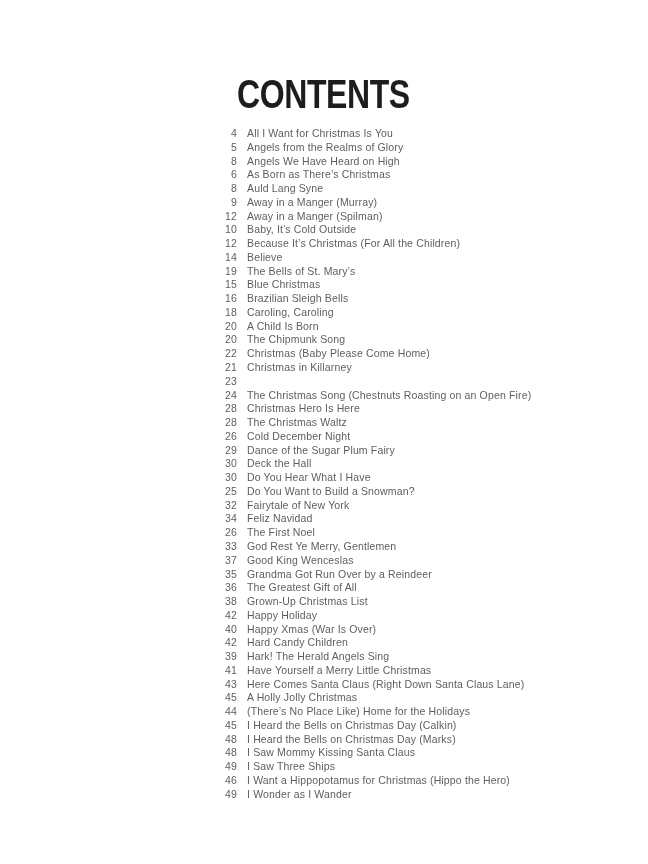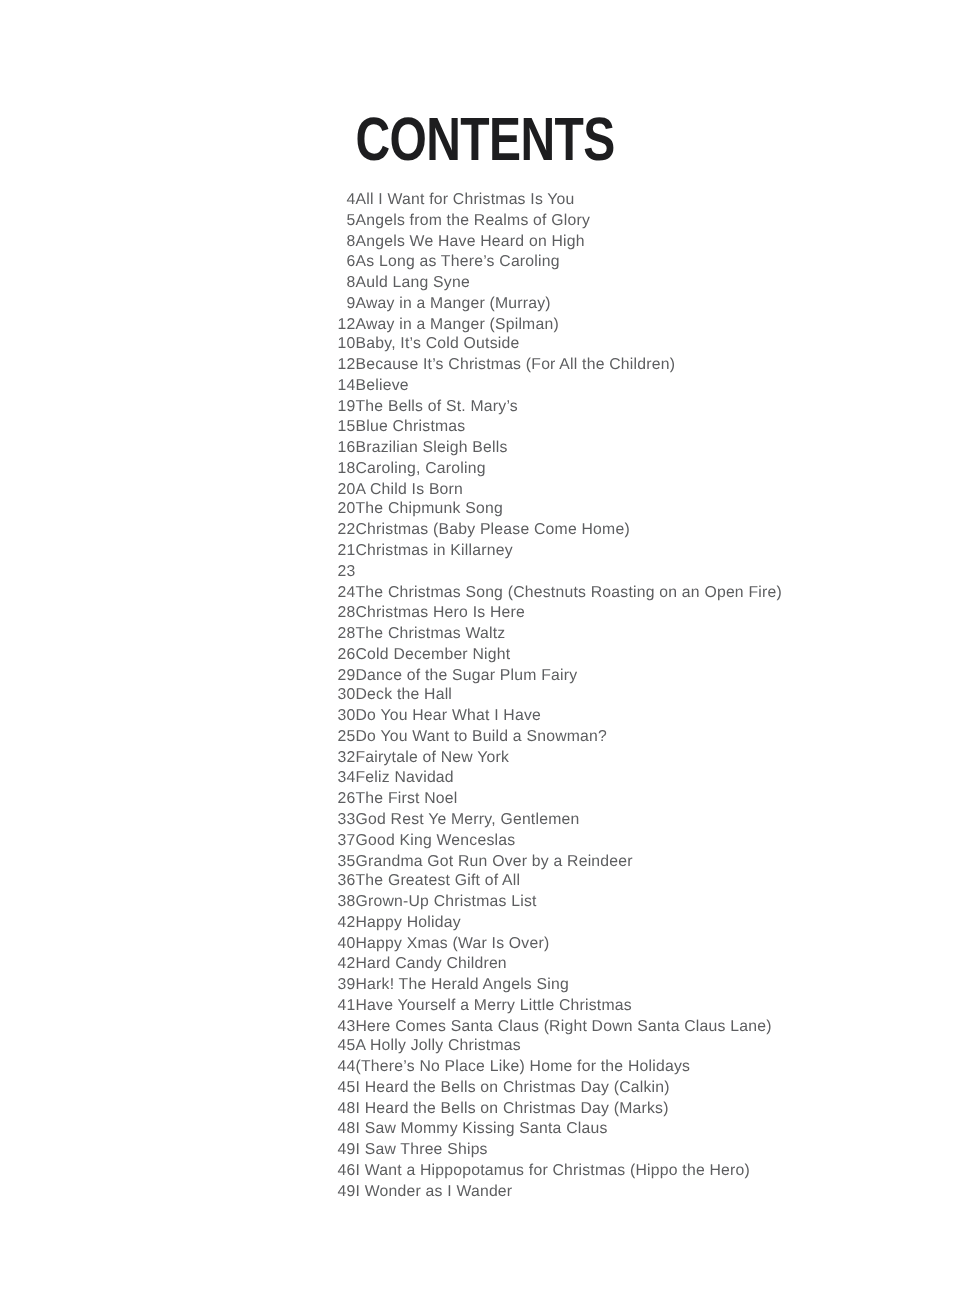--- a/index.html
+++ b/index.html
@@ -41,20 +41,21 @@
     letter-spacing: 0.15px;
     color: #5d5e60;
     white-space: nowrap;
   }
   .toc-num {
     width: 37px;
     text-align: right;
     flex: 0 0 auto;
   }
   .toc-song {
+    margin-left: 10px;
     flex: 0 0 auto;
   }
 </style>
 </head>
 <body>
 
 <div class="page">
   <div class="contents-title">CONTENTS</div>
 
   <div class="toc">
@@ -68,21 +69,21 @@
     <span class="toc-song">Angels from the Realms of Glory</span>
   </div>
 
   <div class="toc-row">
     <span class="toc-num">8</span>
     <span class="toc-song">Angels We Have Heard on High</span>
   </div>
 
   <div class="toc-row">
     <span class="toc-num">6</span>
-    <span class="toc-song">As Long as There’s Caroling</span>
+    <span class="toc-song">As Born as There’s Christmas</span>
   </div>
 
   <div class="toc-row">
     <span class="toc-num">8</span>
     <span class="toc-song">Auld Lang Syne</span>
   </div>
 
   <div class="toc-row">
     <span class="toc-num">9</span>
     <span class="toc-song">Away in a Manger (Murray)</span>

